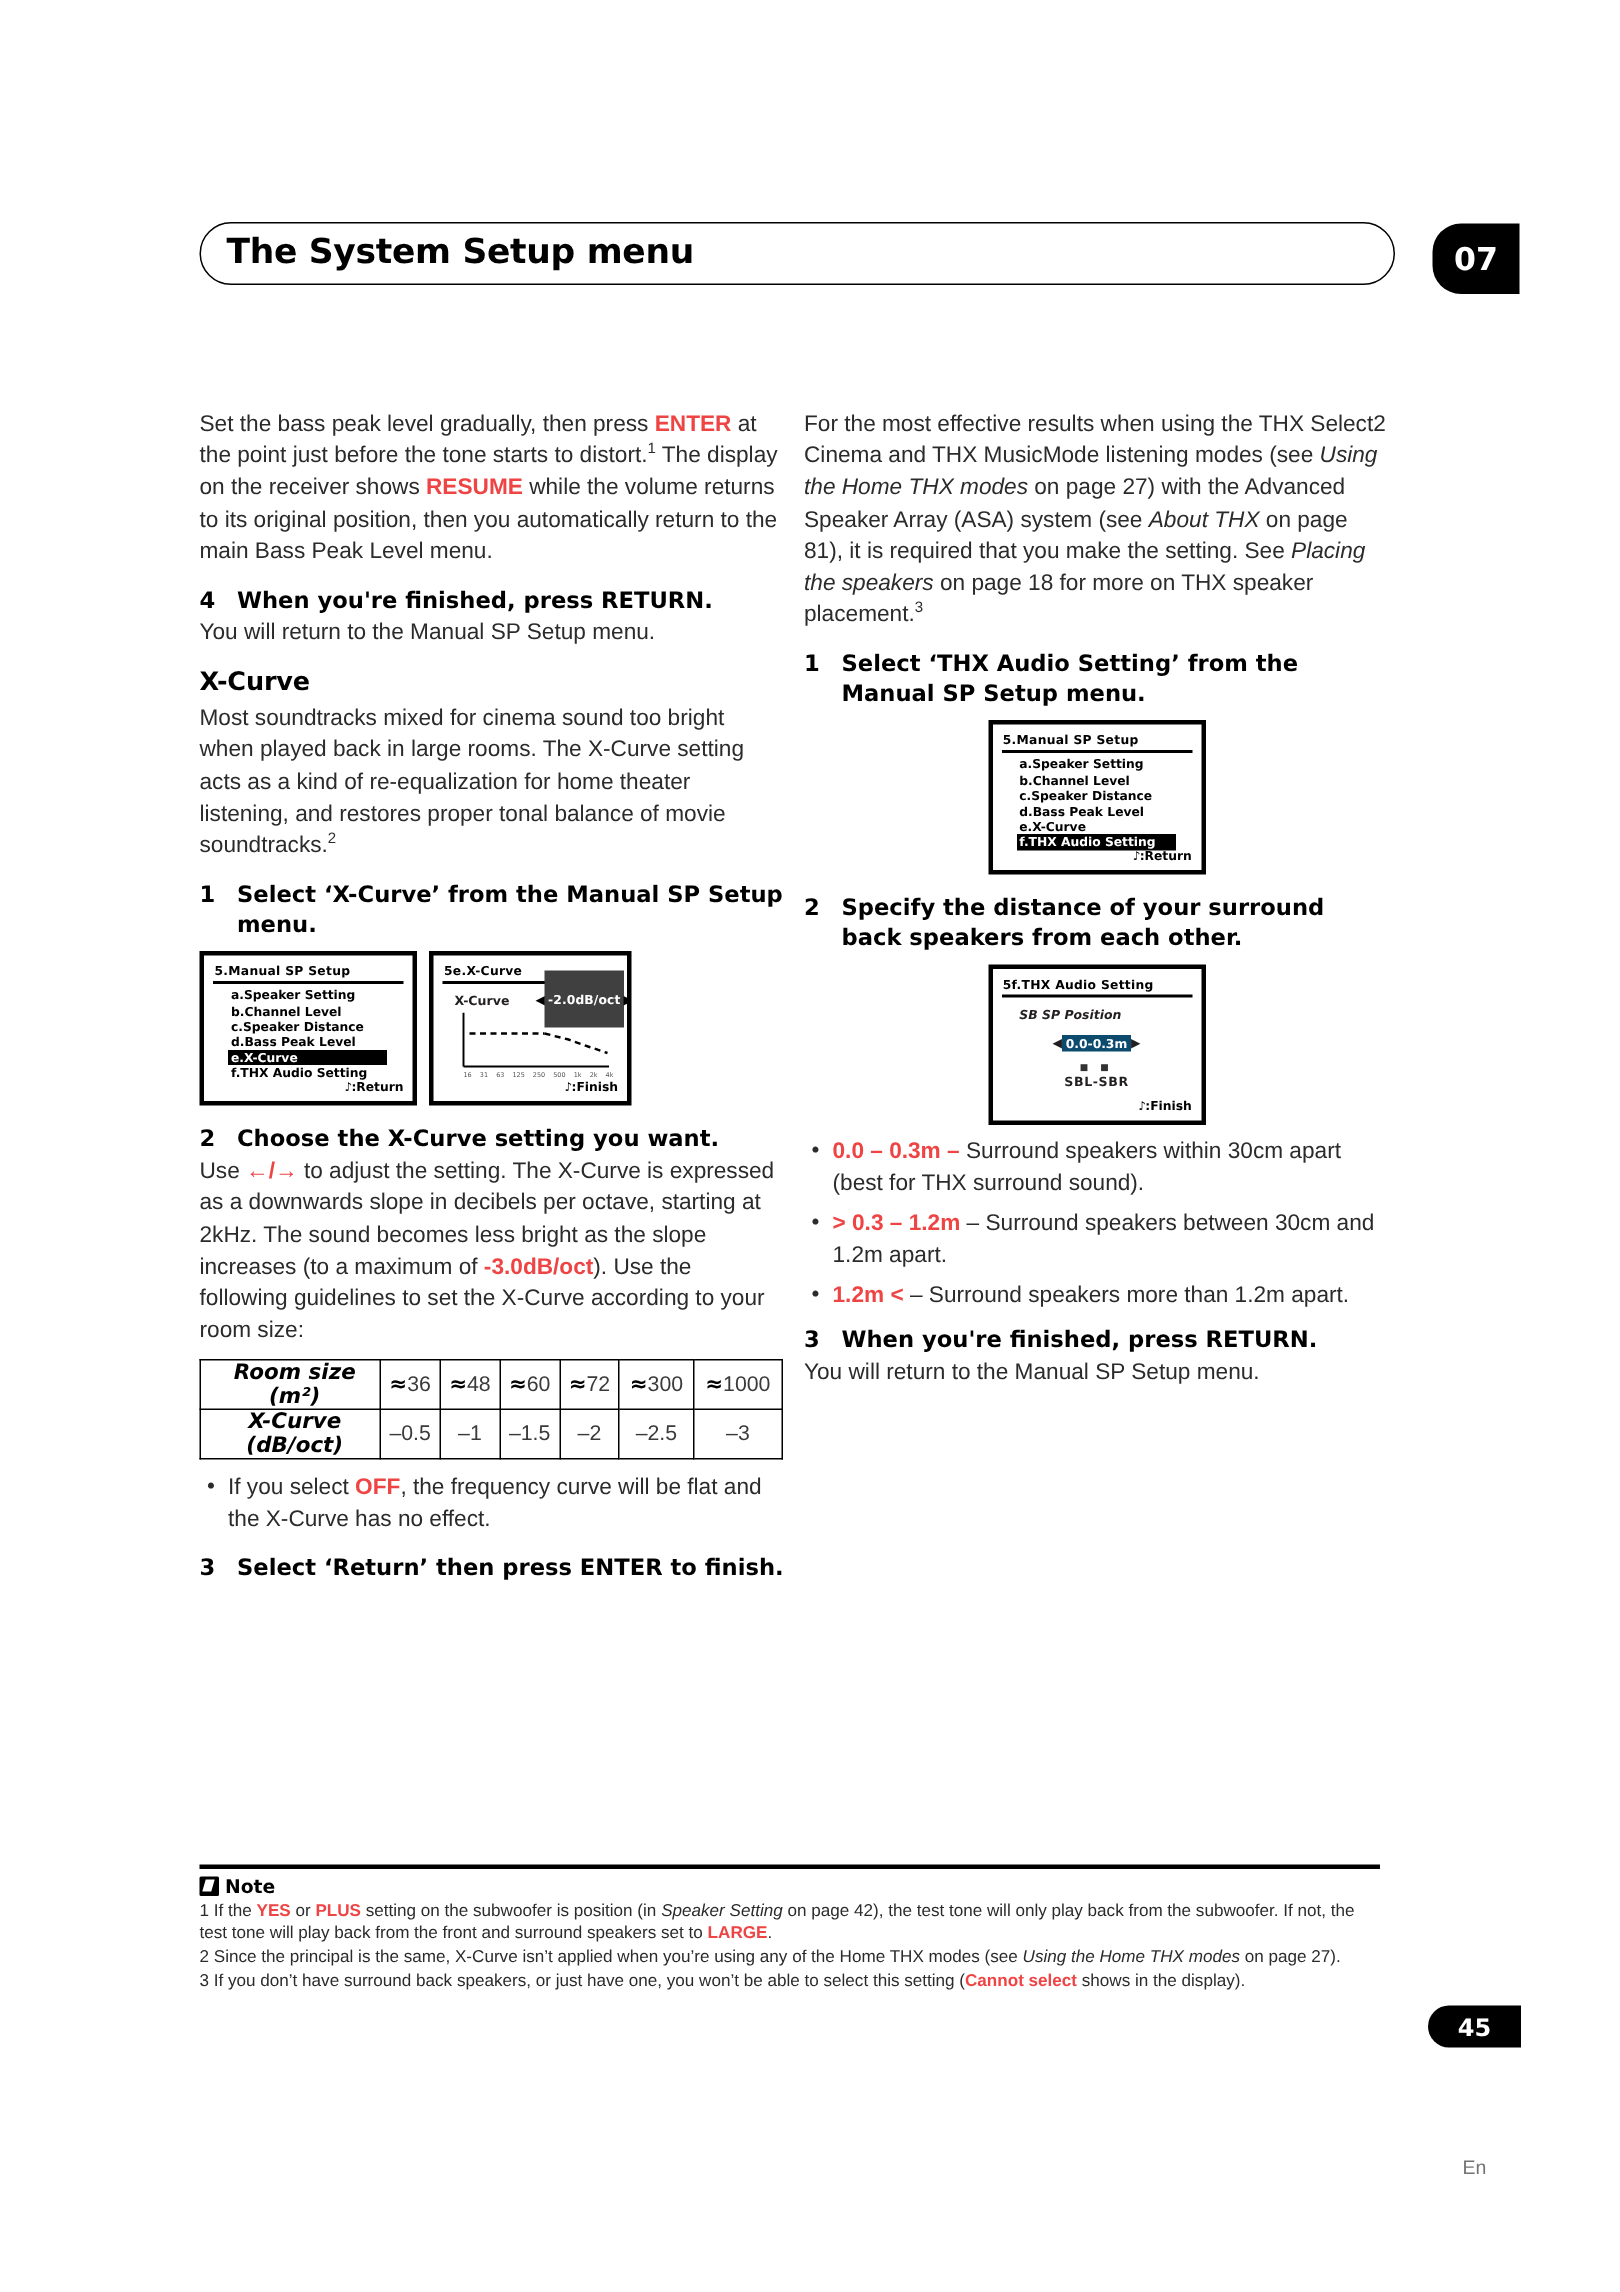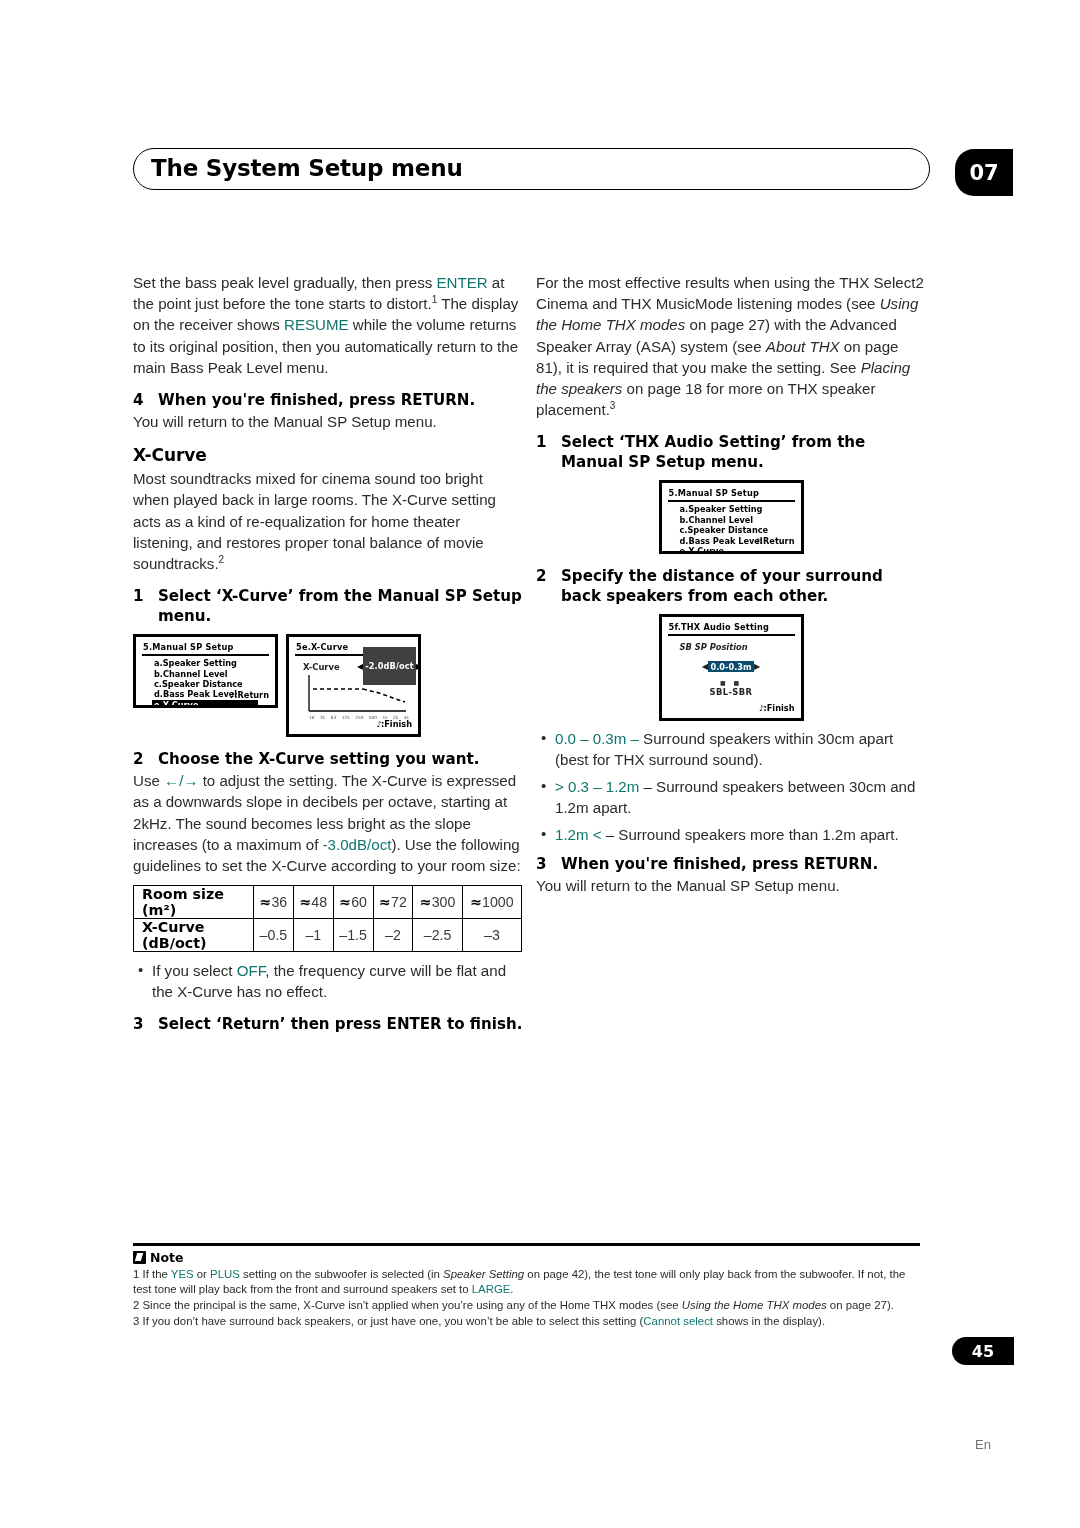--- a/index.html
+++ b/index.html
@@ -67,21 +67,21 @@
   .col-left  { left: 133px; }
   .col-right { left: 536px; }
 
   p.body {
     margin: 0 0 9px 0;
     font-size: 15.1px;
     line-height: 21.2px;
     color: #2b2b2b;
     font-family: "Liberation Sans", sans-serif;
   }
-  b, strong { font-weight: normal; color: #0f766e; }
+  b, strong { font-weight: bold; color: #ef4444; }
   i, em { font-style: italic; }
 
   h2.sec {
     margin: 13px 0 3px 0;
     font-size: 17px;
     font-weight: bold;
     color: #000;
     font-family: "DejaVu Sans", sans-serif;
     letter-spacing: -0.1px;
   }
@@ -136,21 +136,21 @@
   .lcd-wrap { display: flex; gap: 8px; margin: 8px 0 4px 0; }
   .lcd-center { display: flex; justify-content: center; margin: 8px 0 4px 0; }
 
   .lcd {
     background: #fff;
     border: 3.5px solid #000;
     position: relative;
     font-family: "DejaVu Sans", sans-serif;
     overflow: hidden;
   }
-  .lcd-a { width: 145px; height: 74px; }
+  .lcd-a { width: 145px; height: 103px; }
   .lcd-b { width: 135px; height: 103px; }
   .lcd-c { width: 145px; height: 107px; }
 
   .lcd-title {
     position: absolute;
     left: 7px; top: 5px;
     font-size: 8.2px;
     font-weight: bold;
     letter-spacing: 0.2px;
     color: #000;
@@ -276,25 +276,26 @@
     border: 1.4px solid #000;
     height: 28px;
     text-align: center;
     font-size: 14.2px;
     color: #3a3a3a;
     padding: 0 2px;
   }
   table.roomsize td.hdr {
     font-weight: bold;
     color: #000;
-    text-align: left;
+    text-align: center;
     padding-left: 8px;
     width: 120px;
     font-family: "DejaVu Sans", sans-serif;
     font-size: 14.3px;
+    font-style: italic;
   }
   table.roomsize td .approx {
     font-weight: bold;
     color: #000;
     font-family: "DejaVu Sans", sans-serif;
   }
 
   
   .notes {
     position: absolute;
@@ -512,19 +513,19 @@
   <div class="step" style="margin-top:8px"><span class="num">3</span><span>When you're finished, press RETURN.</span></div>
   <p class="body step-sub">You will return to the Manual SP Setup menu.</p>
 </div>
 
 <div class="notes">
   <div class="notes-rule"></div>
   <div class="notes-head">
     <span class="note-icon"></span>
     <span class="notes-title">Note</span>
   </div>
-  <p class="note-line"><span>1 If the </span><b>YES</b><span> or </span><b>PLUS</b><span> setting on the subwoofer is selected (in </span><i>Speaker Setting</i><span> on page 42), the test tone will only play back from the subwoofer. If not, the test tone will play back from the front and surround speakers set to </span><b>LARGE</b><span>.</span></p>
+  <p class="note-line"><span>1 If the </span><b>YES</b><span> or </span><b>PLUS</b><span> setting on the subwoofer is position (in </span><i>Speaker Setting</i><span> on page 42), the test tone will only play back from the subwoofer. If not, the test tone will play back from the front and surround speakers set to </span><b>LARGE</b><span>.</span></p>
   <p class="note-line"><span>2 Since the principal is the same, X-Curve isn’t applied when you’re using any of the Home THX modes (see </span><i>Using the Home THX modes</i><span> on page 27).</span></p>
   <p class="note-line"><span>3 If you don’t have surround back speakers, or just have one, you won’t be able to select this setting (</span><b>Cannot select</b><span> shows in the display).</span></p>
 </div>
 
 <div class="page-badge">45</div>
 <div class="page-lang">En</div>
 
 </body></html>

